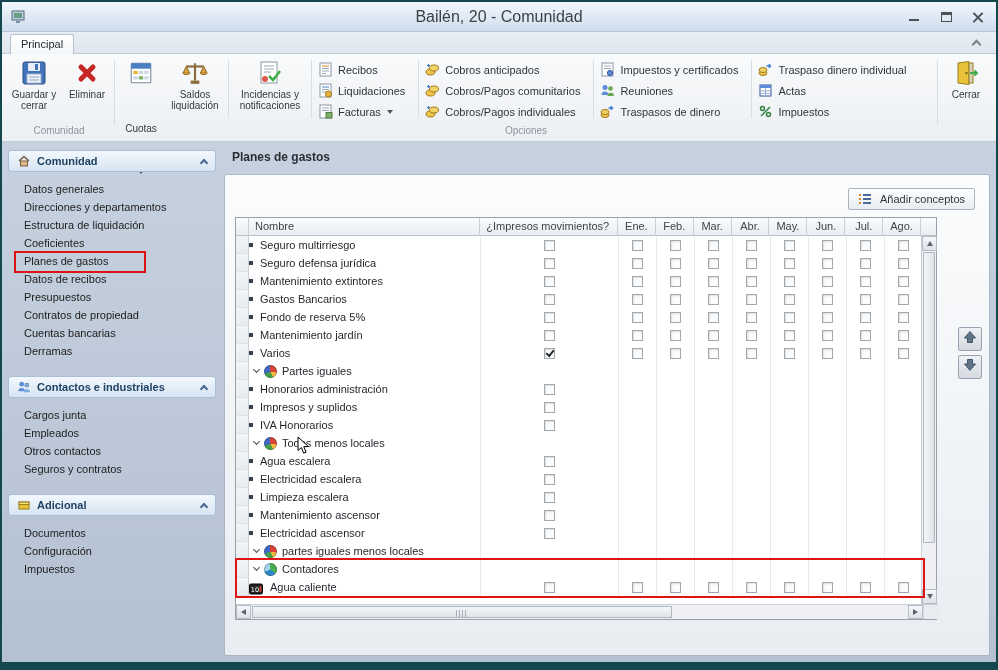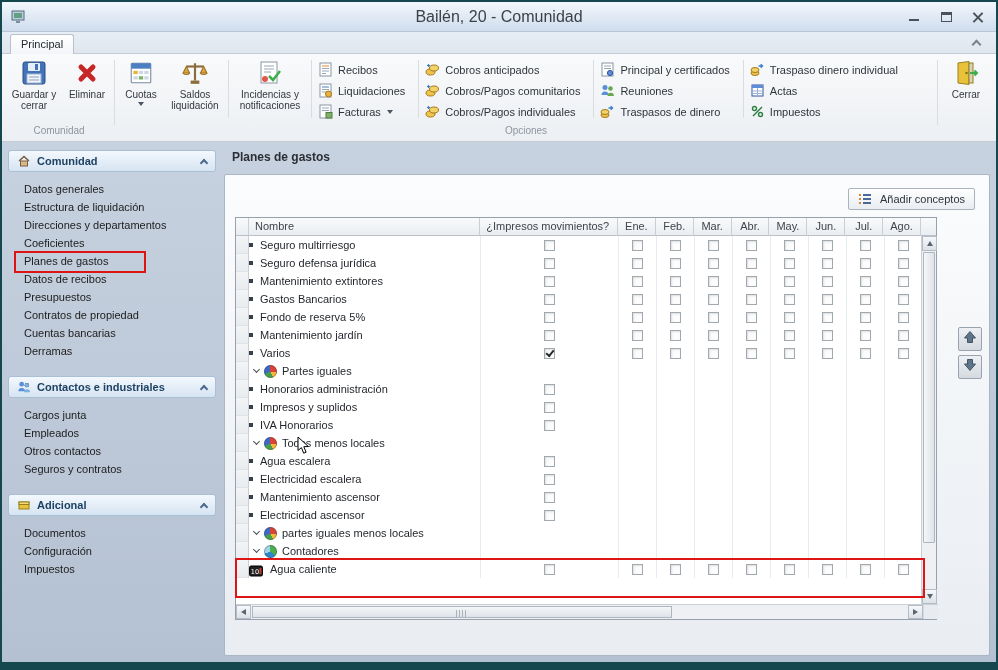--- a/index.html
+++ b/index.html
@@ -57,21 +57,21 @@
   .rgroup{ display:flex; flex-direction:column; }
   .rgroup.grow{ flex:1; }
   .gbtns{ display:flex; align-items:stretch; height:66px; }
   .glabel{ text-align:center; font-size:10px; color:#8e959e; padding-top:3px; height:16px; }
   .vsep{ width:1px; background:#d9dde2; margin:4px 3px; }
   .vsep.tall{ margin:4px 2px 16px 2px; }
   .big-btn{
     display:flex; flex-direction:column; align-items:center;
     padding-top:4px; cursor:default; border-radius:2px;
   }
-  .b-save{ width:56px; } .b-del{ width:50px; } .b-cuotas{ width:48px; }
+  .b-save{ width:56px; } .b-del{ width:50px; } .b-cuotas{ width:48px;gap:34px; }
   .b-saldos{ width:60px; } .b-incid{ width:76px; } .b-cerrar{ width:52px; }
   .icon26{ width:26px; height:26px; display:block; }
   .blabel{ font-size:10px; line-height:11px; color:#33383e; text-align:center; margin-top:3px; }
   .dd-arrow{ width:0; height:0; border-left:3px solid transparent; border-right:3px solid transparent; border-top:4px solid #4a5560; display:inline-block; margin-top:2px; }
   .small-col{ display:flex; flex-direction:column; justify-content:flex-start; padding-top:3px; }
   .small-btn{ height:21px; display:flex; align-items:center; gap:5px; padding:0 10px 0 3px; cursor:default; }
   .icon15{ width:15px; height:15px; display:block; flex:0 0 auto; }
   .small-label{ font-size:11px; color:#2f353b; white-space:nowrap; }
   .small-btn .dd-arrow{ margin-top:0; margin-left:1px; }
 
@@ -336,21 +336,21 @@
             </div>
           <div class="vsep"></div>
           <div class="small-col">
               <div class="small-btn">
                 <span class="icon15"><svg width="15" height="15" viewBox="0 0 15 15">
                     <rect x="2" y="1" width="11" height="13" fill="#ffffff" stroke="#8a96a4"></rect>
                     <line x1="4" y1="4" x2="11" y2="4" stroke="#9aa6b4"></line>
                     <line x1="4" y1="6.5" x2="11" y2="6.5" stroke="#9aa6b4"></line>
                     <circle cx="10" cy="11" r="2.6" fill="#5b8dd9" stroke="#33569c"></circle>
                   </svg></span>
-                <span class="small-label">Principal y certificados</span>
+                <span class="small-label">Impuestos y certificados</span>
               </div>
               <div class="small-btn">
                 <span class="icon15"><svg width="15" height="15" viewBox="0 0 15 15">
                     <circle cx="5" cy="4.5" r="2.5" fill="#5b8dd9"></circle>
                     <path d="M1.5 12 a3.5 3.5 0 0 1 7 0 z" fill="#5b8dd9"></path>
                     <circle cx="10.5" cy="5.5" r="2.3" fill="#6aa84f"></circle>
                     <path d="M7.5 13 a3.2 3.2 0 0 1 6.4 0 z" fill="#6aa84f"></path>
                   </svg></span>
                 <span class="small-label">Reuniones</span>
               </div>
@@ -419,22 +419,22 @@
         <div class="sb-header">
           <span class="icon14"><svg width="14" height="14" viewBox="0 0 14 14">
               <path d="M2 7 L7 2.5 L12 7" fill="none" stroke="#7a5c3e" stroke-width="1.5"></path>
               <rect x="3.5" y="7" width="7" height="5" fill="#d9b98a" stroke="#7a5c3e"></rect>
             </svg></span>
           <span class="sb-hlabel">Comunidad</span>
           <span class="chev-up"></span>
         </div>
         <div class="sb-list">
           <div class="sb-item">Datos generales</div>
+          <div class="sb-item">Direcciones y departamentos</div>
           <div class="sb-item">Estructura de liquidación</div>
-          <div class="sb-item">Direcciones y departamentos</div>
           <div class="sb-item">Coeficientes</div>
           <div class="sb-item hl">Planes de gastos</div>
           <div class="sb-item">Datos de recibos</div>
           <div class="sb-item">Presupuestos</div>
           <div class="sb-item">Contratos de propiedad</div>
           <div class="sb-item">Cuentas bancarias</div>
           <div class="sb-item">Derramas</div>
         </div>
         <div class="sb-header">
           <span class="icon14"><svg width="14" height="14" viewBox="0 0 15 15">
@@ -858,20 +858,38 @@
                 <div class="cell month-cell"></div>
                 <div class="cell month-cell"></div>
                 <div class="cell month-cell"></div>
                 <div class="cell month-cell"></div>
                 <div class="cell month-cell"></div>
               </div>
               <div class="trow">
                 <div class="ind"></div>
                 <div class="cell name-cell leaf">
                   <span class="bullet"></span>
+                  <span class="rlabel">Limpieza escalera</span>
+                </div>
+                <div class="cell det-cell">
+                  <span class="cb"></span>
+                </div>
+                <div class="cell month-cell"></div>
+                <div class="cell month-cell"></div>
+                <div class="cell month-cell"></div>
+                <div class="cell month-cell"></div>
+                <div class="cell month-cell"></div>
+                <div class="cell month-cell"></div>
+                <div class="cell month-cell"></div>
+                <div class="cell month-cell"></div>
+              </div>
+              <div class="trow">
+                <div class="ind"></div>
+                <div class="cell name-cell leaf">
+                  <span class="bullet"></span>
                   <span class="rlabel">Mantenimiento ascensor</span>
                 </div>
                 <div class="cell det-cell">
                   <span class="cb"></span>
                 </div>
                 <div class="cell month-cell"></div>
                 <div class="cell month-cell"></div>
                 <div class="cell month-cell"></div>
                 <div class="cell month-cell"></div>
                 <div class="cell month-cell"></div>

